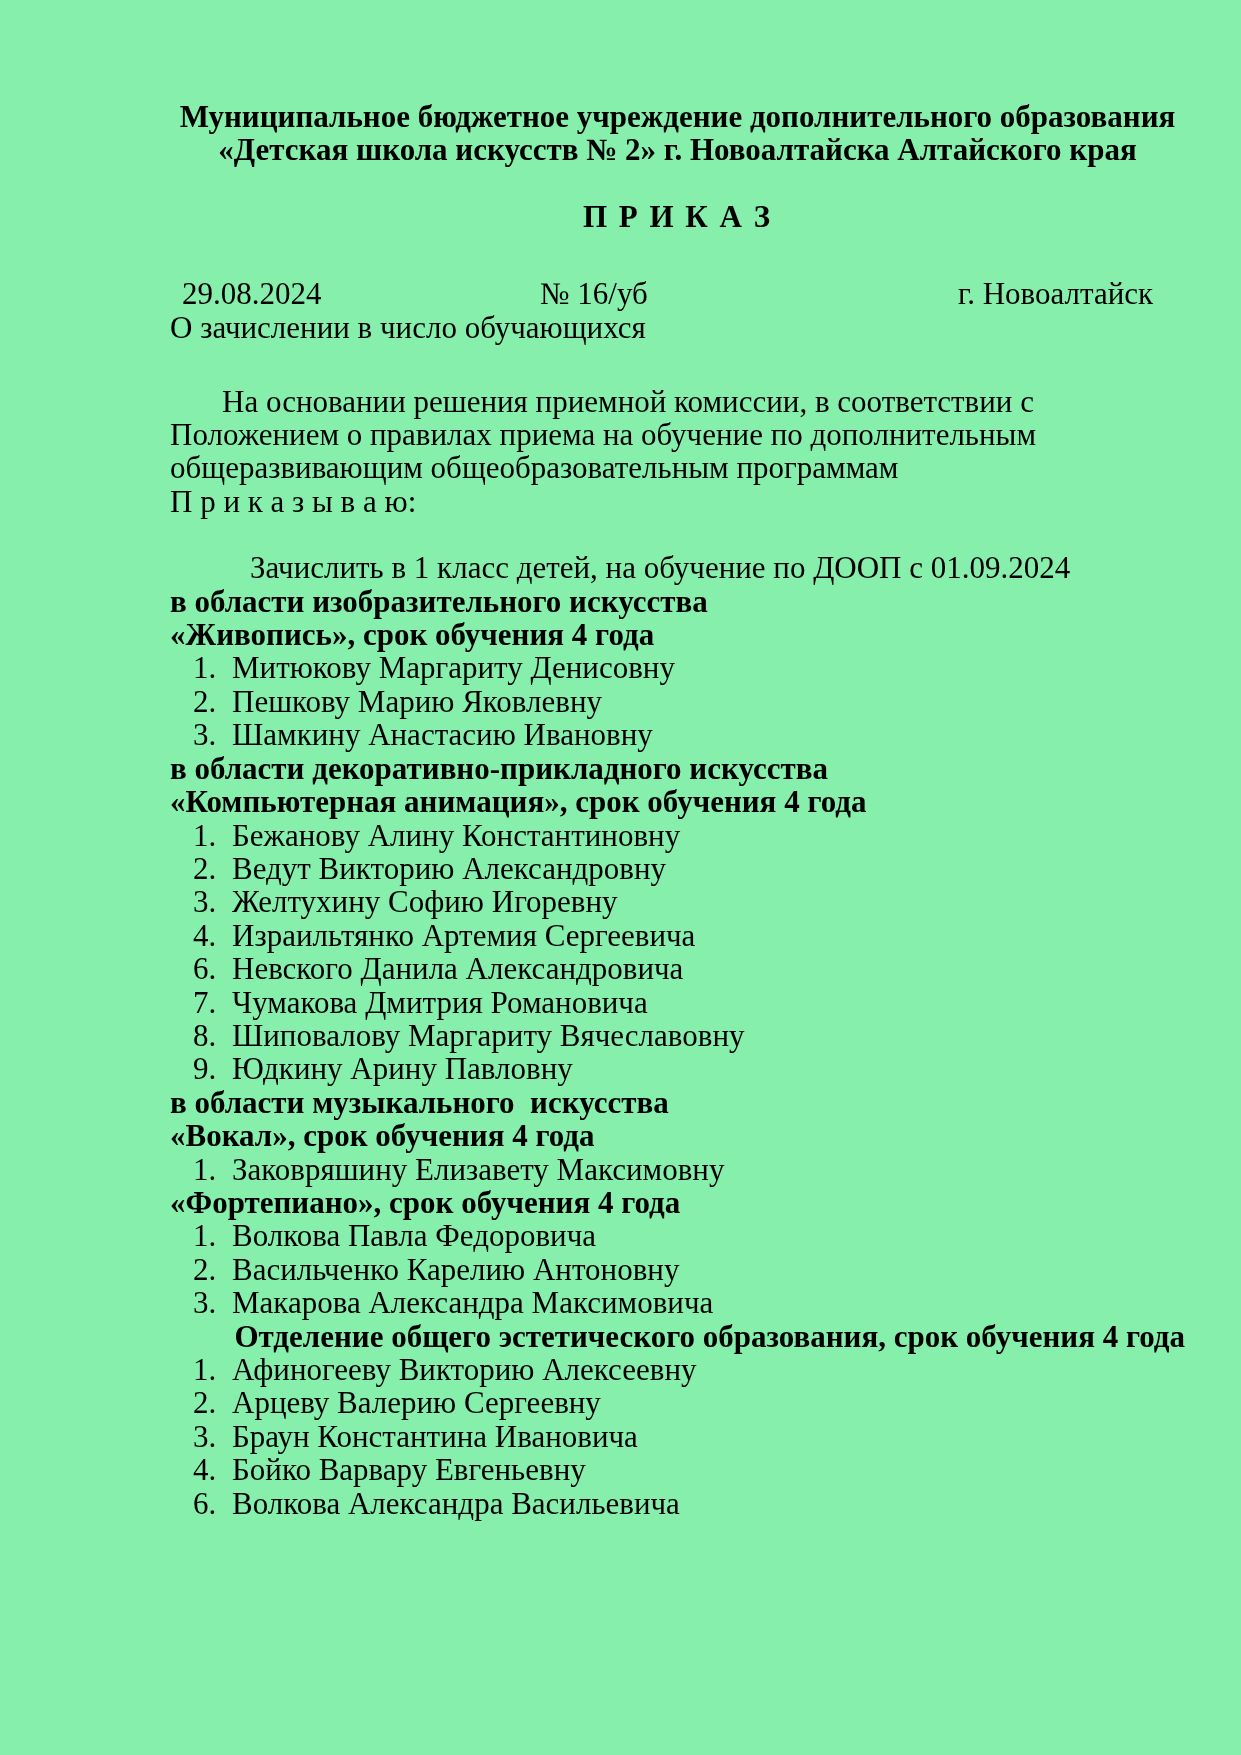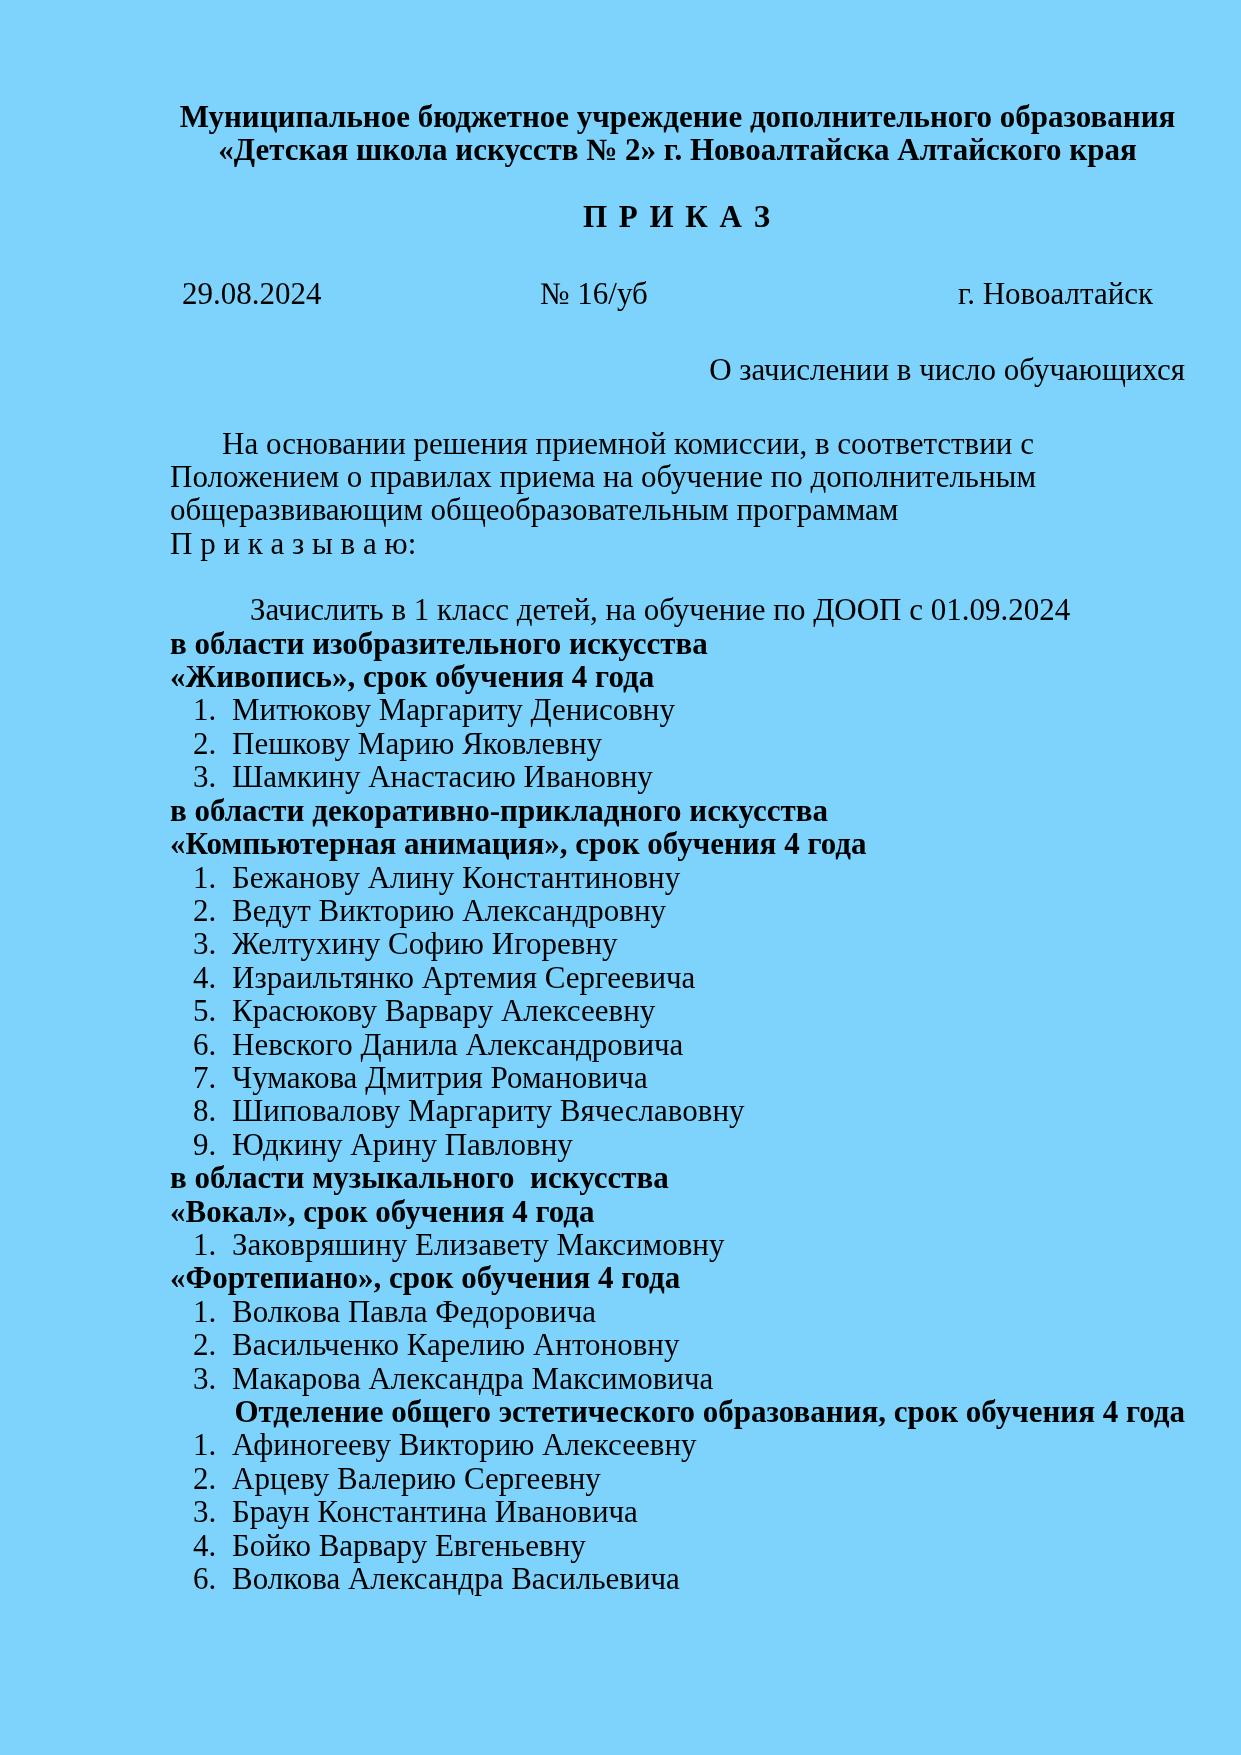--- a/index.html
+++ b/index.html
@@ -4,21 +4,21 @@
 <style>
   html, body {
     margin: 0;
     padding: 0;
     background: #ffffff;
   }
   .page {
     position: relative;
     width: 1241px;
     height: 1755px;
-    background: #7dd3fc;
+    background: #86efac;
     color: #000000;
     font-family: "Liberation Serif", serif;
     font-size: 31px;
     line-height: 33.4px;
     box-sizing: border-box;
     padding: 100px 56px 0 170px;
     overflow: hidden;
   }
   .org-header {
     font-weight: bold;
@@ -39,23 +39,21 @@
   }
   .date-row span {
     position: absolute;
     top: 0;
     white-space: nowrap;
   }
   .date-left { left: 12px; }
   .date-num { left: 370px; }
   .date-city { left: 788px; }
   .subject {
-    margin-top: 42px;
     white-space: nowrap;
-    text-align: right;
   }
   .preamble { margin-top: 40px; }
   .preamble-line { white-space: pre-wrap; }
   .preamble-line.indent { text-indent: 52px; }
   .order-line {
     margin-top: 33px;
     text-indent: 80px;
     white-space: nowrap;
   }
   .heading {
@@ -110,21 +108,20 @@
       <div class="heading">«Живопись», срок обучения 4 года</div>
       <div class="student"><span class="num">1.</span><span>Митюкову Маргариту Денисовну</span></div>
       <div class="student"><span class="num">2.</span><span>Пешкову Марию Яковлевну</span></div>
       <div class="student"><span class="num">3.</span><span>Шамкину Анастасию Ивановну</span></div>
       <div class="heading">в области декоративно-прикладного искусства</div>
       <div class="heading">«Компьютерная анимация», срок обучения 4 года</div>
       <div class="student"><span class="num">1.</span><span>Бежанову Алину Константиновну</span></div>
       <div class="student"><span class="num">2.</span><span>Ведут Викторию Александровну</span></div>
       <div class="student"><span class="num">3.</span><span>Желтухину Софию Игоревну</span></div>
       <div class="student"><span class="num">4.</span><span>Израильтянко Артемия Сергеевича</span></div>
-      <div class="student"><span class="num">5.</span><span>Красюкову Варвару Алексеевну</span></div>
       <div class="student"><span class="num">6.</span><span>Невского Данила Александровича</span></div>
       <div class="student"><span class="num">7.</span><span>Чумакова Дмитрия Романовича</span></div>
       <div class="student"><span class="num">8.</span><span>Шиповалову Маргариту Вячеславовну</span></div>
       <div class="student"><span class="num">9.</span><span>Юдкину Арину Павловну</span></div>
       <div class="heading">в области музыкального  искусства</div>
       <div class="heading">«Вокал», срок обучения 4 года</div>
       <div class="student"><span class="num">1.</span><span>Заковряшину Елизавету Максимовну</span></div>
       <div class="heading">«Фортепиано», срок обучения 4 года</div>
       <div class="student"><span class="num">1.</span><span>Волкова Павла Федоровича</span></div>
       <div class="student"><span class="num">2.</span><span>Васильченко Карелию Антоновну</span></div>

